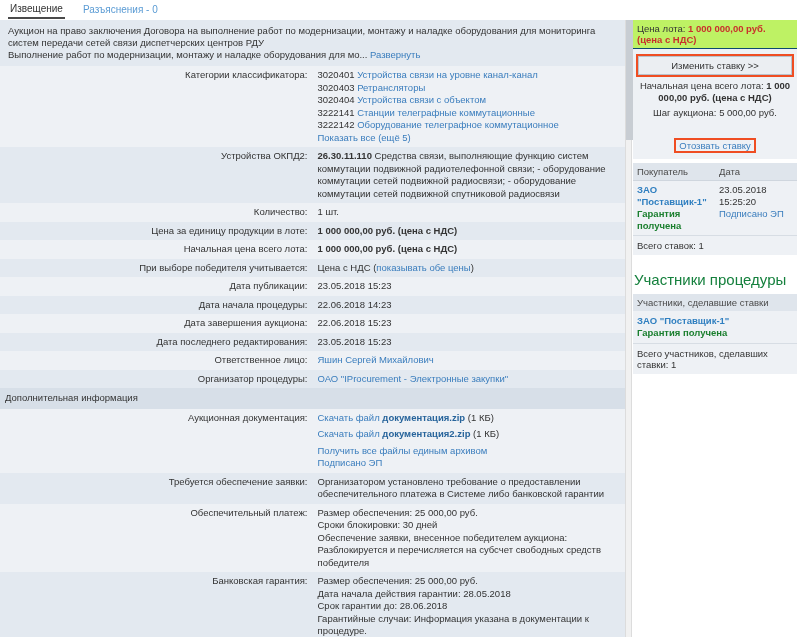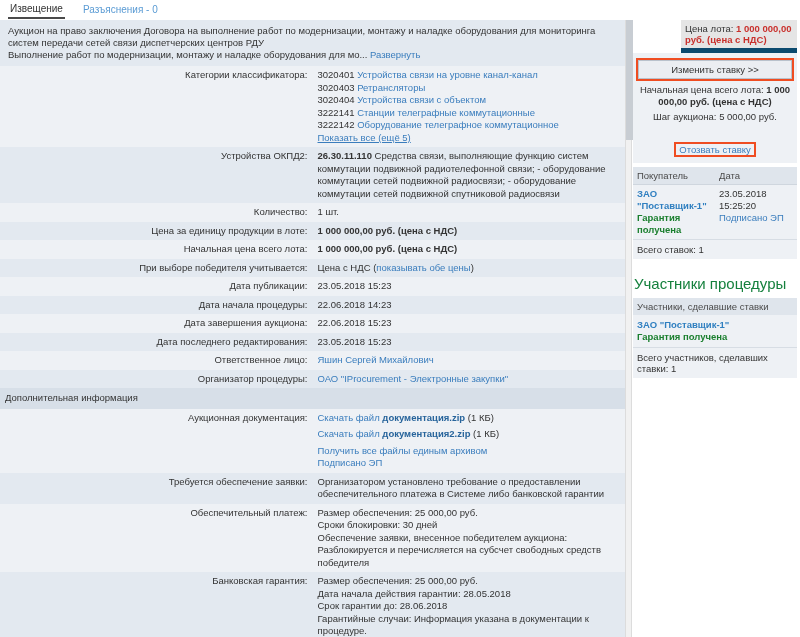--- a/index.html
+++ b/index.html
@@ -56,21 +56,21 @@
 
   .b { font-weight: bold; }
   .cat-line { white-space: nowrap; }
   .cat-num { color: #333; }
   .ok { color: #1a7f2e; font-weight: bold; }
   .ln { display: block; }
   .sub { margin-top: 4px; }
 
   
   .rp-line { padding: 3px 4px; font-size: 9.5px; }
-  .rp-price { background: #e5e5e5; border-bottom: 5px solid #0c4a6e; margin-left: 48px; }
+  .rp-price { background: #bef264; border-bottom: 1px solid #0c4a6e; }
   .rp-red { color: #c9302c; font-weight: bold; }
   .rp-box { background: #eef1f5; padding: 4px 5px 6px 5px; text-align: center; }
   .btn-change {
     display: block; width: 100%;
     background: #ebeef2;
     border: 1px solid #b9c2cc;
     outline: 2px solid #ef4d22;
     color: #333;
     font-size: 9.5px;
     padding: 3px 0;
@@ -146,21 +146,21 @@
           </div>
           <div class="cat-line">
             <span class="cat-num">3222141</span>
             <a href="#">Станции телеграфные коммутационные</a>
           </div>
           <div class="cat-line">
             <span class="cat-num">3222142</span>
             <a href="#">Оборудование телеграфное коммутационное</a>
           </div>
           <div>
-            <a href="#" style="text-decoration:underline">Показать все (ещё 5)</a>
+            <a href="#" style="">Показать все (ещё 5)</a>
           </div>
         </td>
       </tr>
 
       <tr class="row-b">
         <td class="lbl">Устройства ОКПД2:</td>
         <td class="val">
           <span class="b">26.30.11.110</span>
           <span>Средства связи, выполняющие функцию систем коммутации подвижной радиотелефонной связи; - оборудование коммутации сетей подвижной радиосвязи; - оборудование коммутации сетей подвижной спутниковой радиосвязи</span>
         </td>

